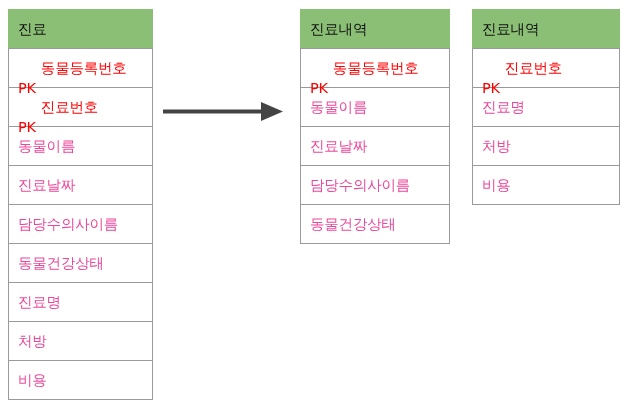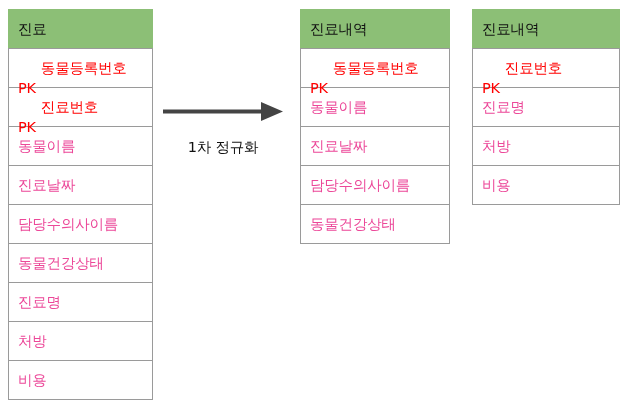--- a/index.html
+++ b/index.html
@@ -138,21 +138,20 @@
       <span>비용</span>
     </div>
   </div>
 
   <div id="arrow-group">
     <svg width="120" height="28" viewBox="0 0 120 28">
       <line x1="0" y1="13.5" x2="100" y2="13.5" stroke="#444444" stroke-width="4"></line>
       <polygon points="98,4 120,13.5 98,23" fill="#444444"></polygon>
     </svg>
   </div>
-  <div id="arrow-label">1차 정규화</div>
 
   <div class="entity-table" id="table-jinryo-naeyeok">
     <div class="entity-row header">
       <span>진료내역</span>
     </div>
     <div class="entity-row pk">
       <span class="pk-tag">PK</span>
       <span>동물등록번호</span>
     </div>
     <div class="entity-row">

